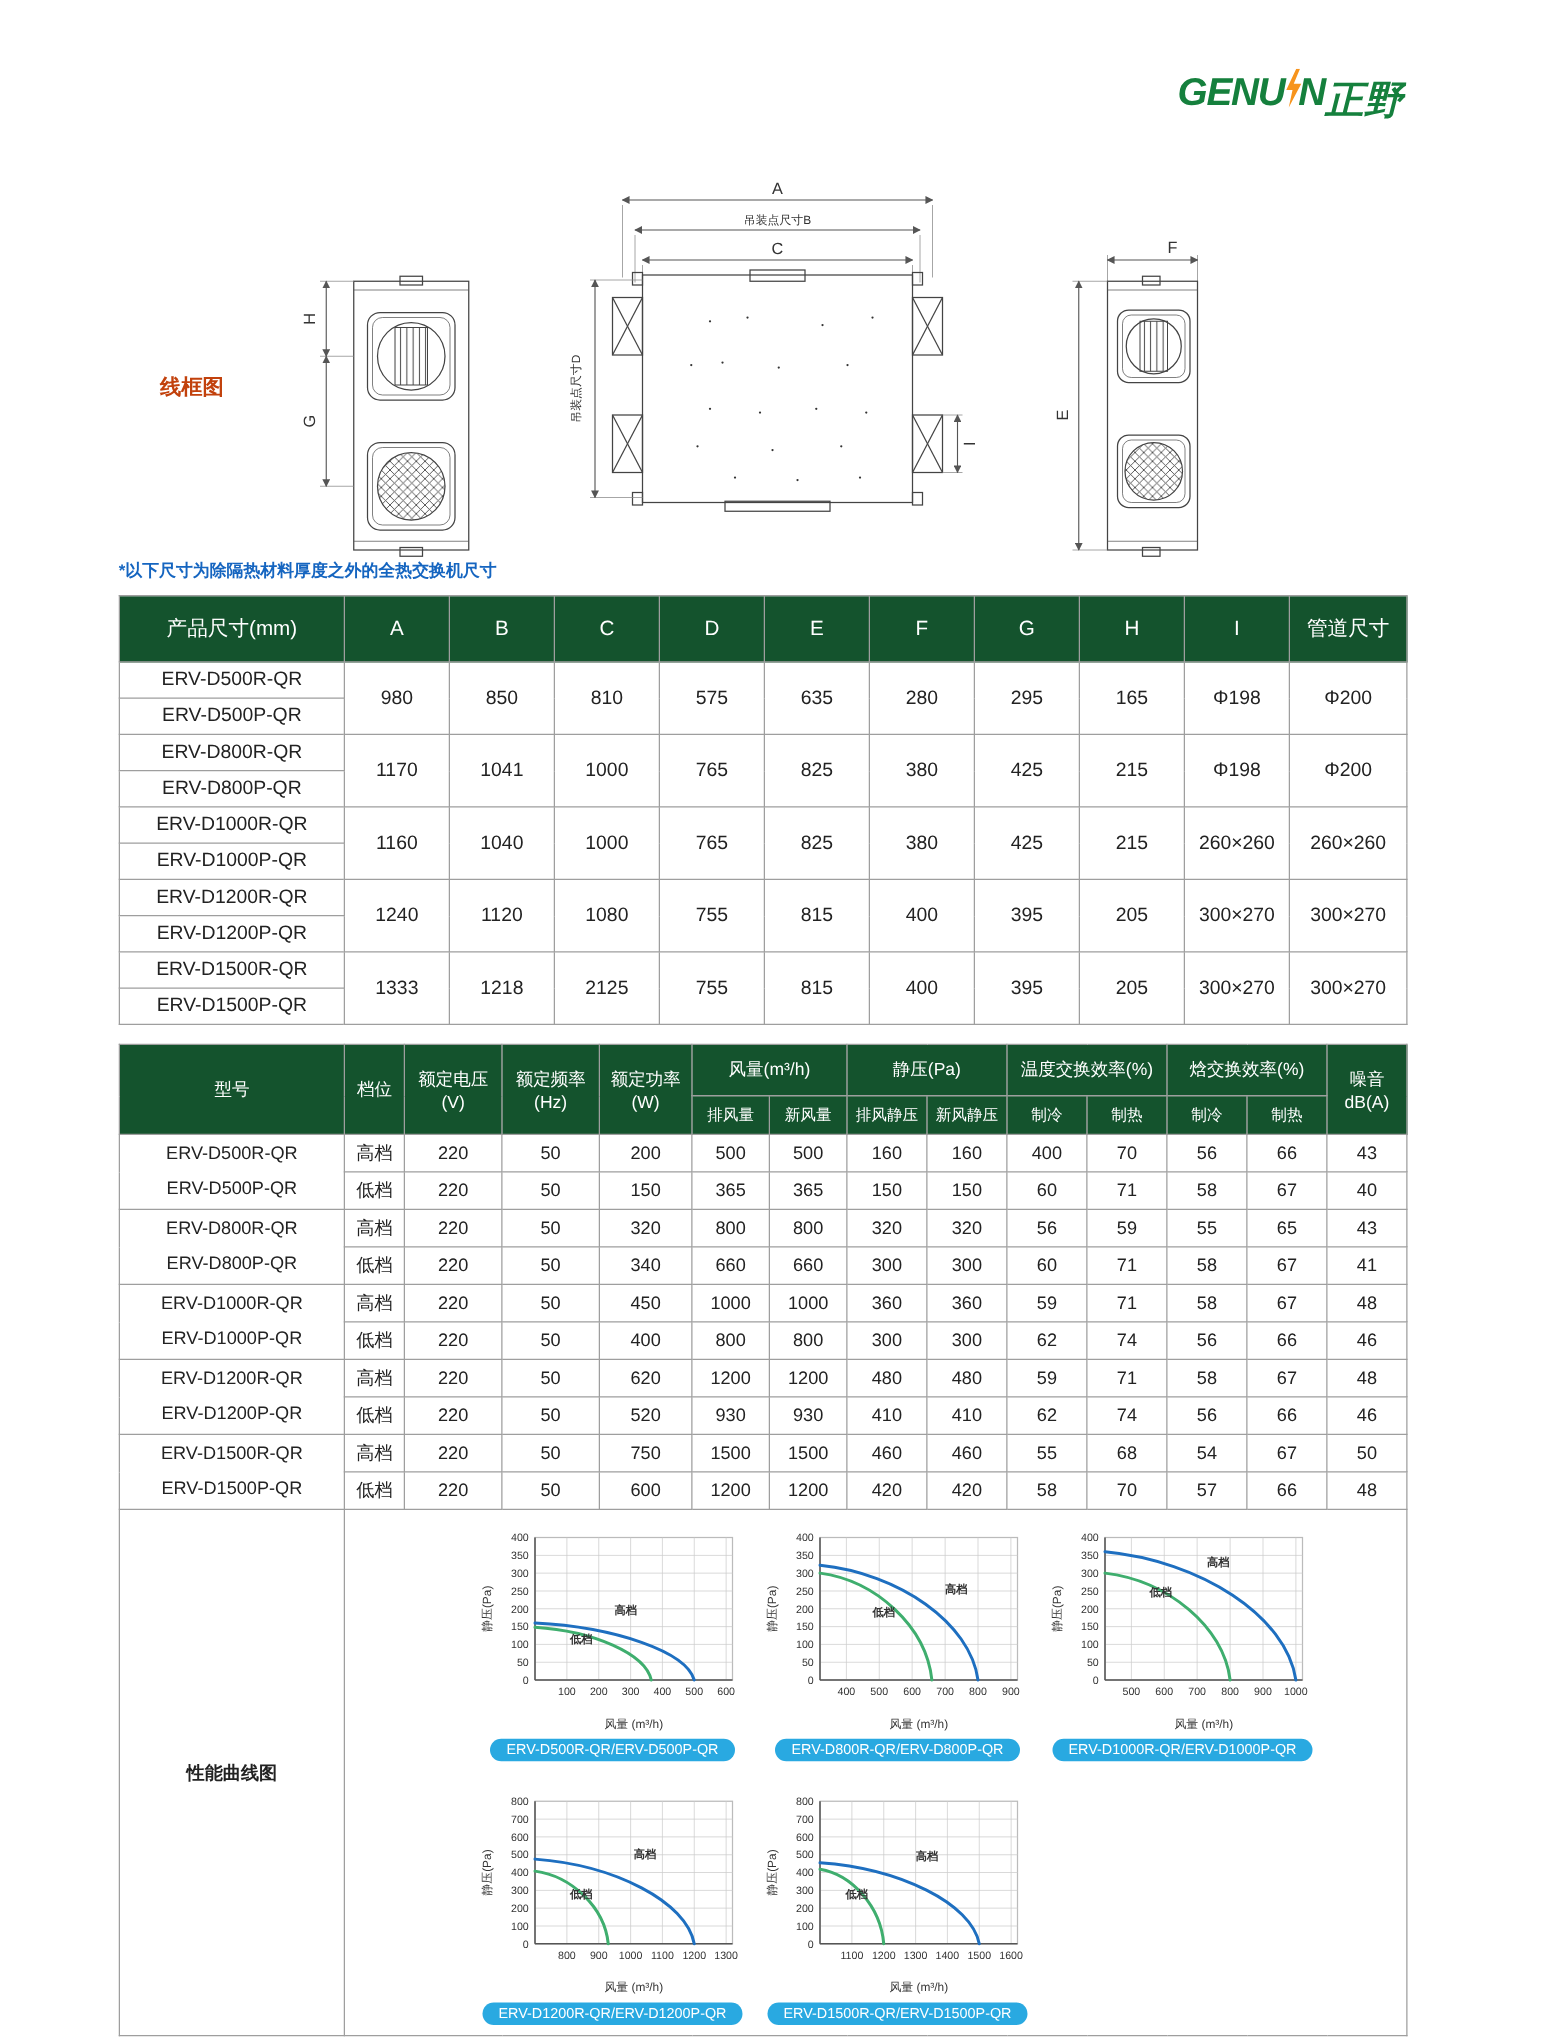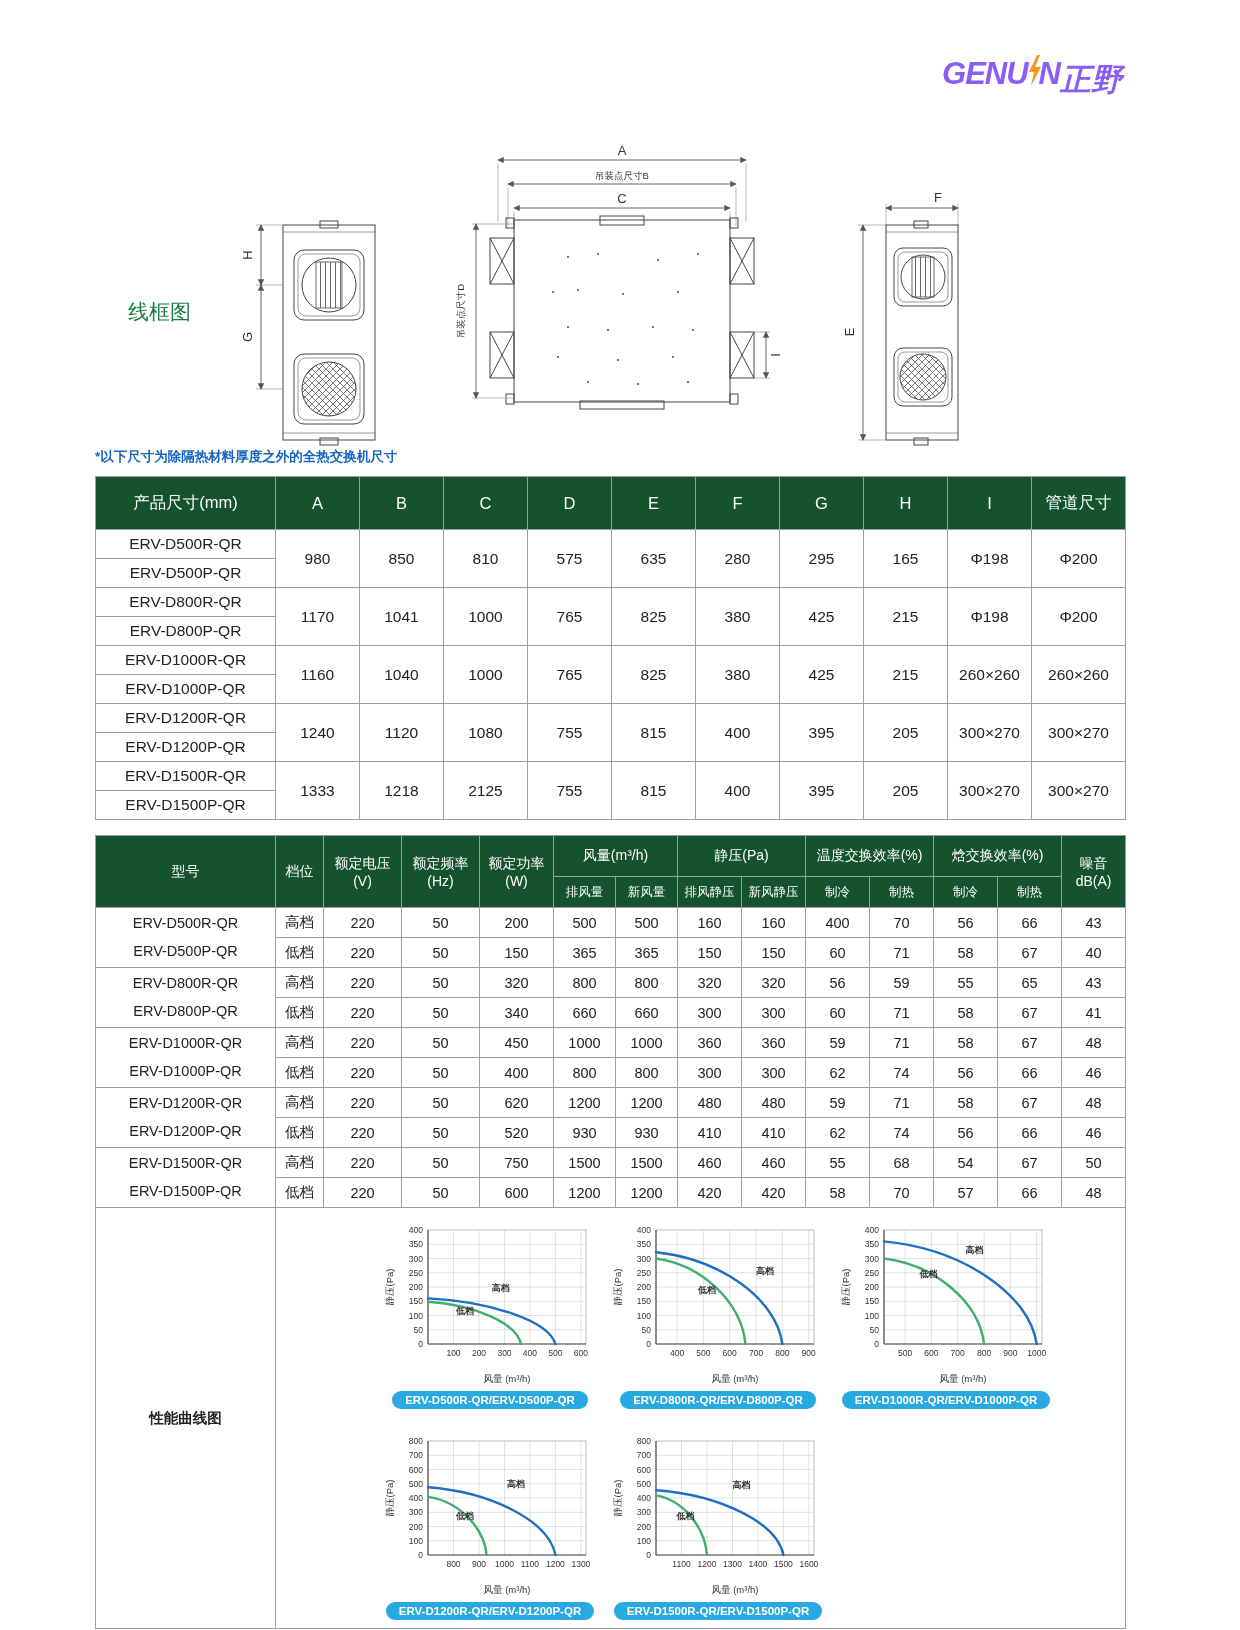--- a/index.html
+++ b/index.html
@@ -1,27 +1,27 @@
 <!DOCTYPE html>
 <html><head>
 <meta charset="utf-8">
 <style>
   html,body{margin:0;padding:0;background:#fff;}
   body{width:1240px;height:1630px;overflow:hidden;font-family:"Liberation Sans",sans-serif;position:relative;}
 
   
   .logo-row{position:relative;height:100px;}
   .logo{position:absolute;right:118px;top:46px;display:flex;align-items:center;
-        color:#8b5cf6;font-style:italic;font-weight:bold;font-size:31px;letter-spacing:-1px;}
+        color:#15803d;font-style:italic;font-weight:bold;font-size:31px;letter-spacing:-1px;}
   .logo .bolt{margin:0 -3px 6px -1px;}
   .logo-cn{letter-spacing:0;margin-top:13px;}
 
   
   .drawings-row{position:relative;height:340px;}
-  .wf-label{position:absolute;left:128px;top:198px;color:#15803d;font-size:21px;font-weight:normal;}
+  .wf-label{position:absolute;left:128px;top:198px;color:#c2410c;font-size:17px;font-weight:bold;}
   .v-left{position:absolute;left:228px;top:80px;}
   .v-mid{position:absolute;left:448px;top:42px;}
   .v-right{position:absolute;left:838px;top:80px;}
   .draw{stroke:#444;fill:none;stroke-width:1;}
   .drawf{stroke:#444;fill:#fff;stroke-width:1;}
   .thin{stroke:#555;stroke-width:.6;fill:none;}
   .dim{stroke:#555;stroke-width:.9;marker-start:url(#ar);marker-end:url(#ar);}
   .ext{stroke:#888;stroke-width:.6;}
   .dlabel{font-size:13px;fill:#333;}
   .dlabel-sm{font-size:9.5px;fill:#333;}
@@ -48,21 +48,21 @@
   #spec-table tr.sub td{border-top:1px solid #a8a8a8;}
 
   .perf-label{color:#1565c0;font-size:20px;font-weight:bold;}
   .charts-cell{vertical-align:top;padding:12px 0 8px 0;}
   #charts-grid{display:grid;grid-template-columns:repeat(3,228px);row-gap:22px;padding-left:100px;}
   .chart-block{width:228px;display:flex;flex-direction:column;align-items:center;}
   .tick{font-size:8.5px;fill:#333;}
   .clabel{font-size:9px;fill:#333;font-weight:bold;}
   .alabel{font-size:9.5px;fill:#333;}
   .pill{margin-top:3px;width:max-content;background:#29a9e1;color:#fff;font-size:11.5px;
-        font-weight:bold;padding:3px 13px;border-radius:12px;}
+        font-weight:normal;padding:3px 13px;border-radius:12px;}
 </style>
 </head>
 <body>
 
 <div class="logo-row">
   <div class="logo">
     <span>GENU</span>
     <svg class="bolt" width="15" height="32" viewBox="0 0 15 32">
       <path d="M10,0 L2,17 h5 L4,31 L14,12 h-6 L13,0 z" fill="#f7941d"></path>
     </svg>

